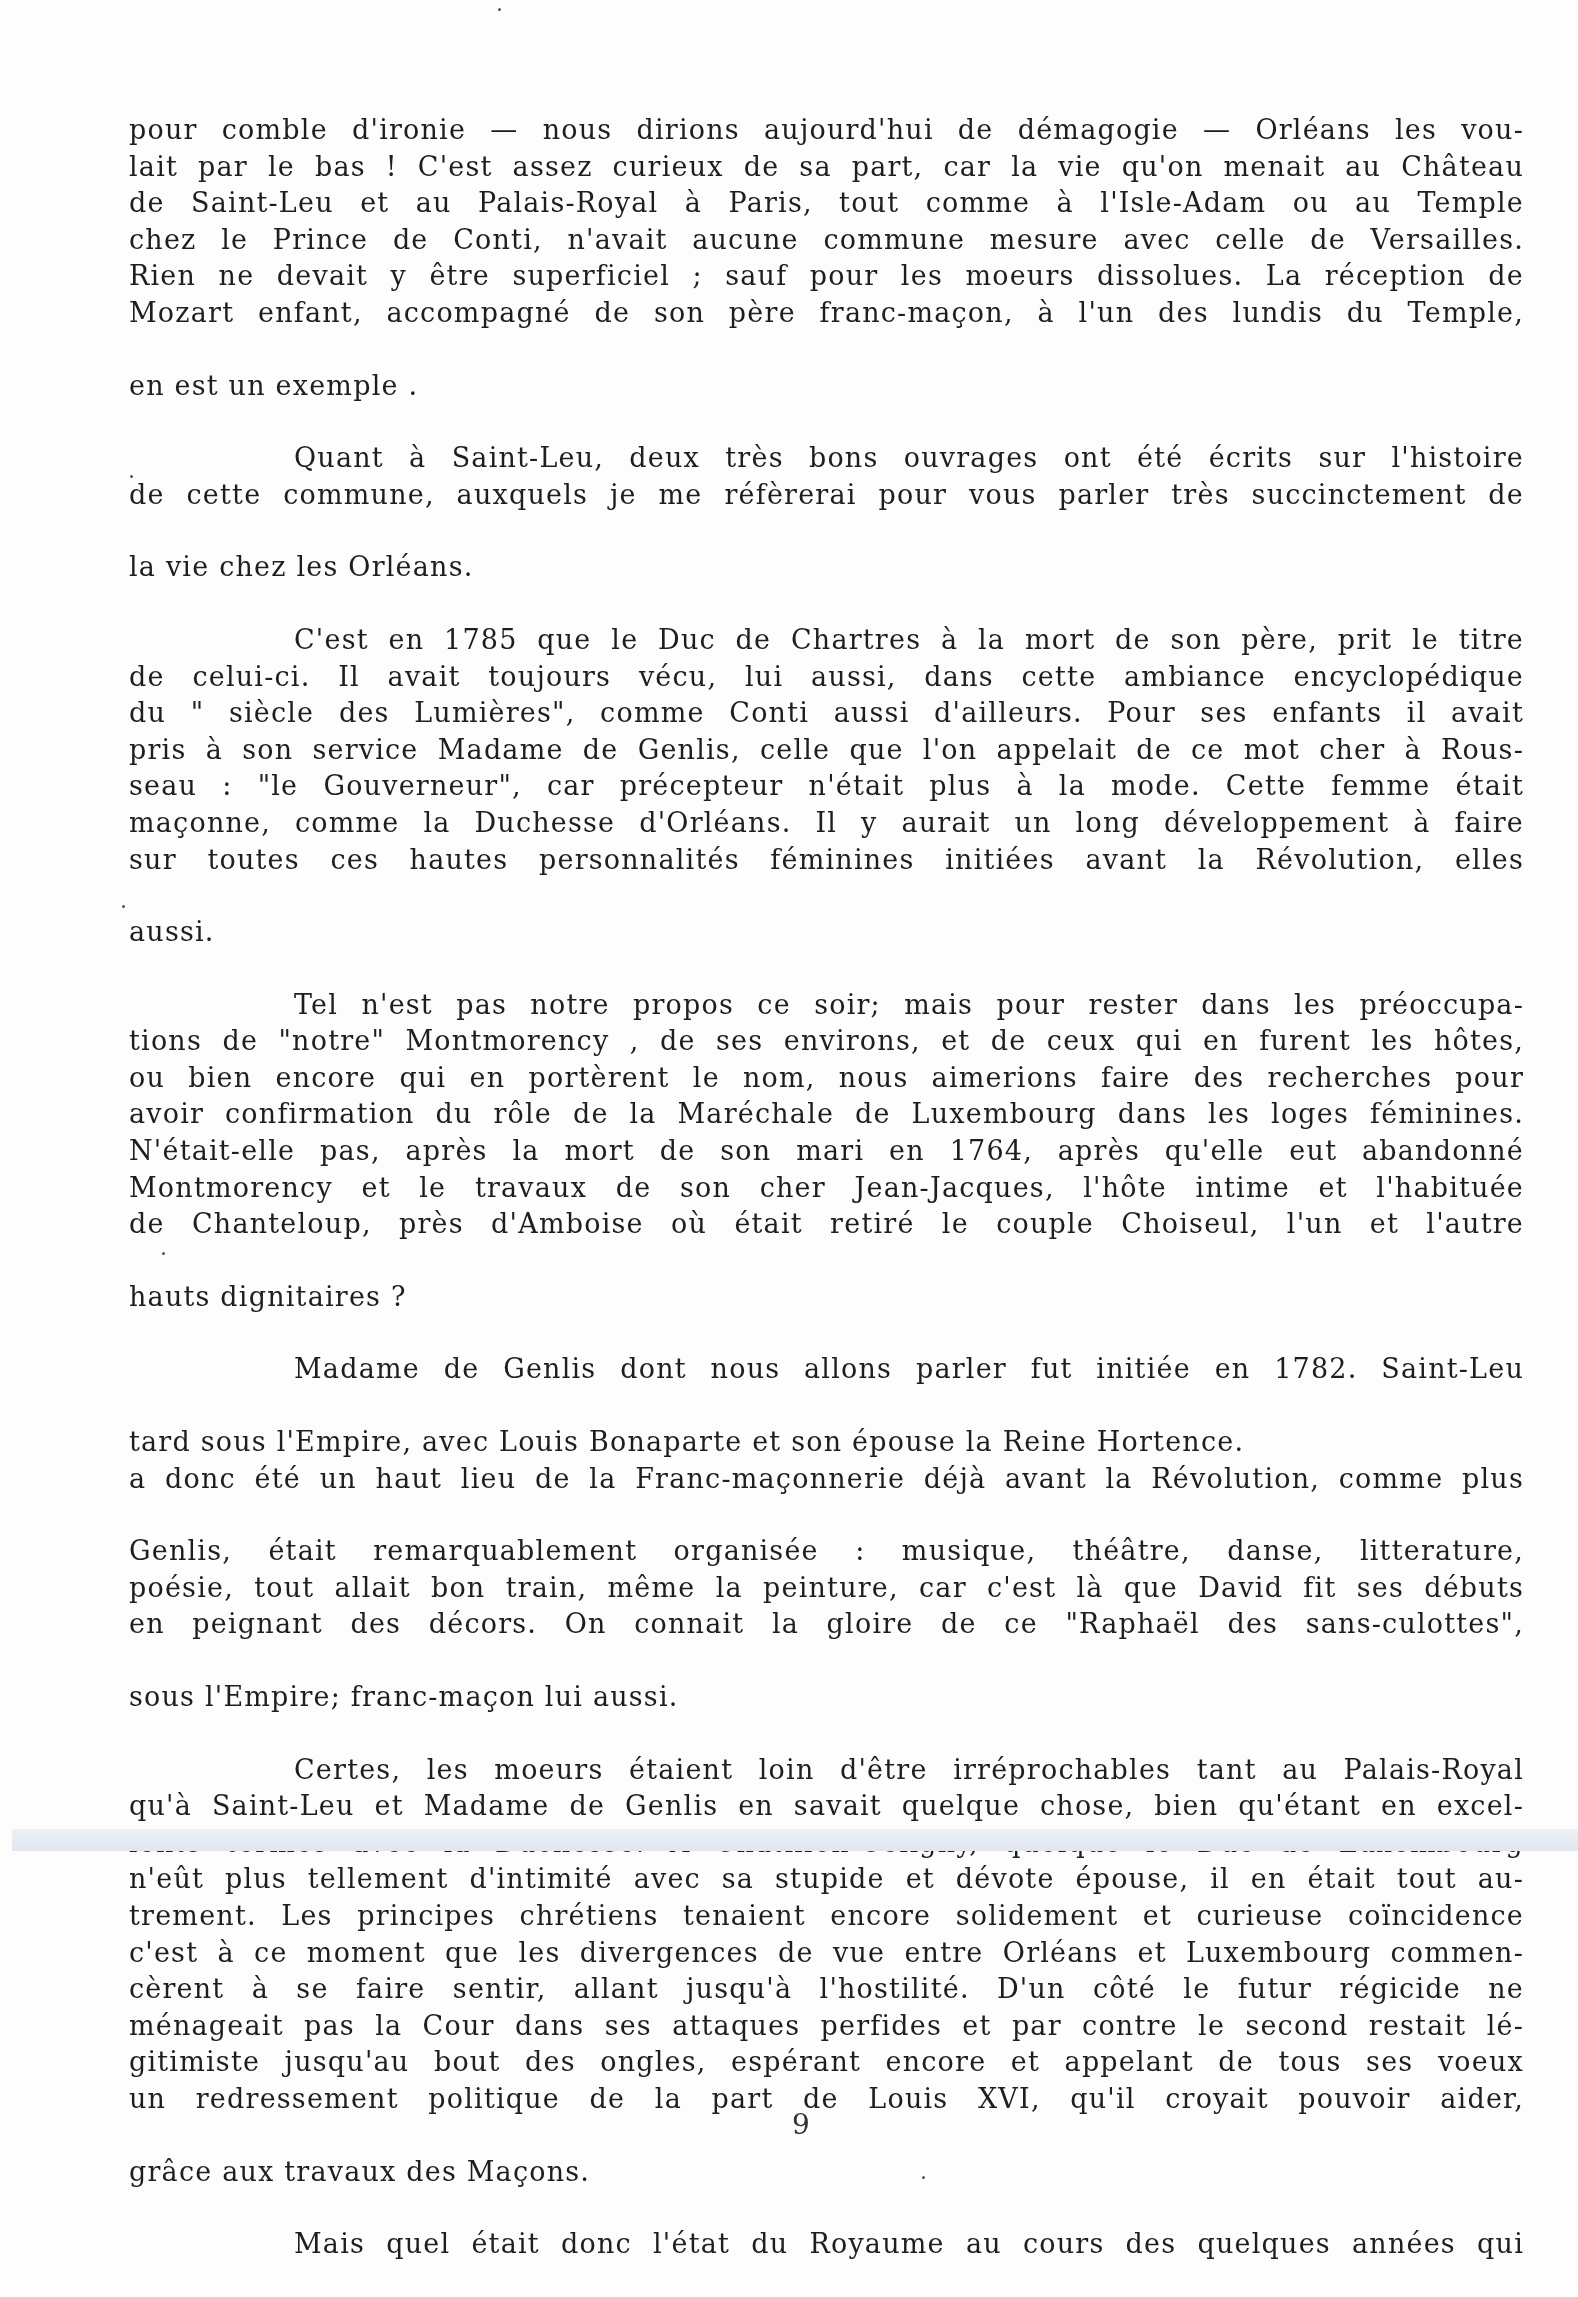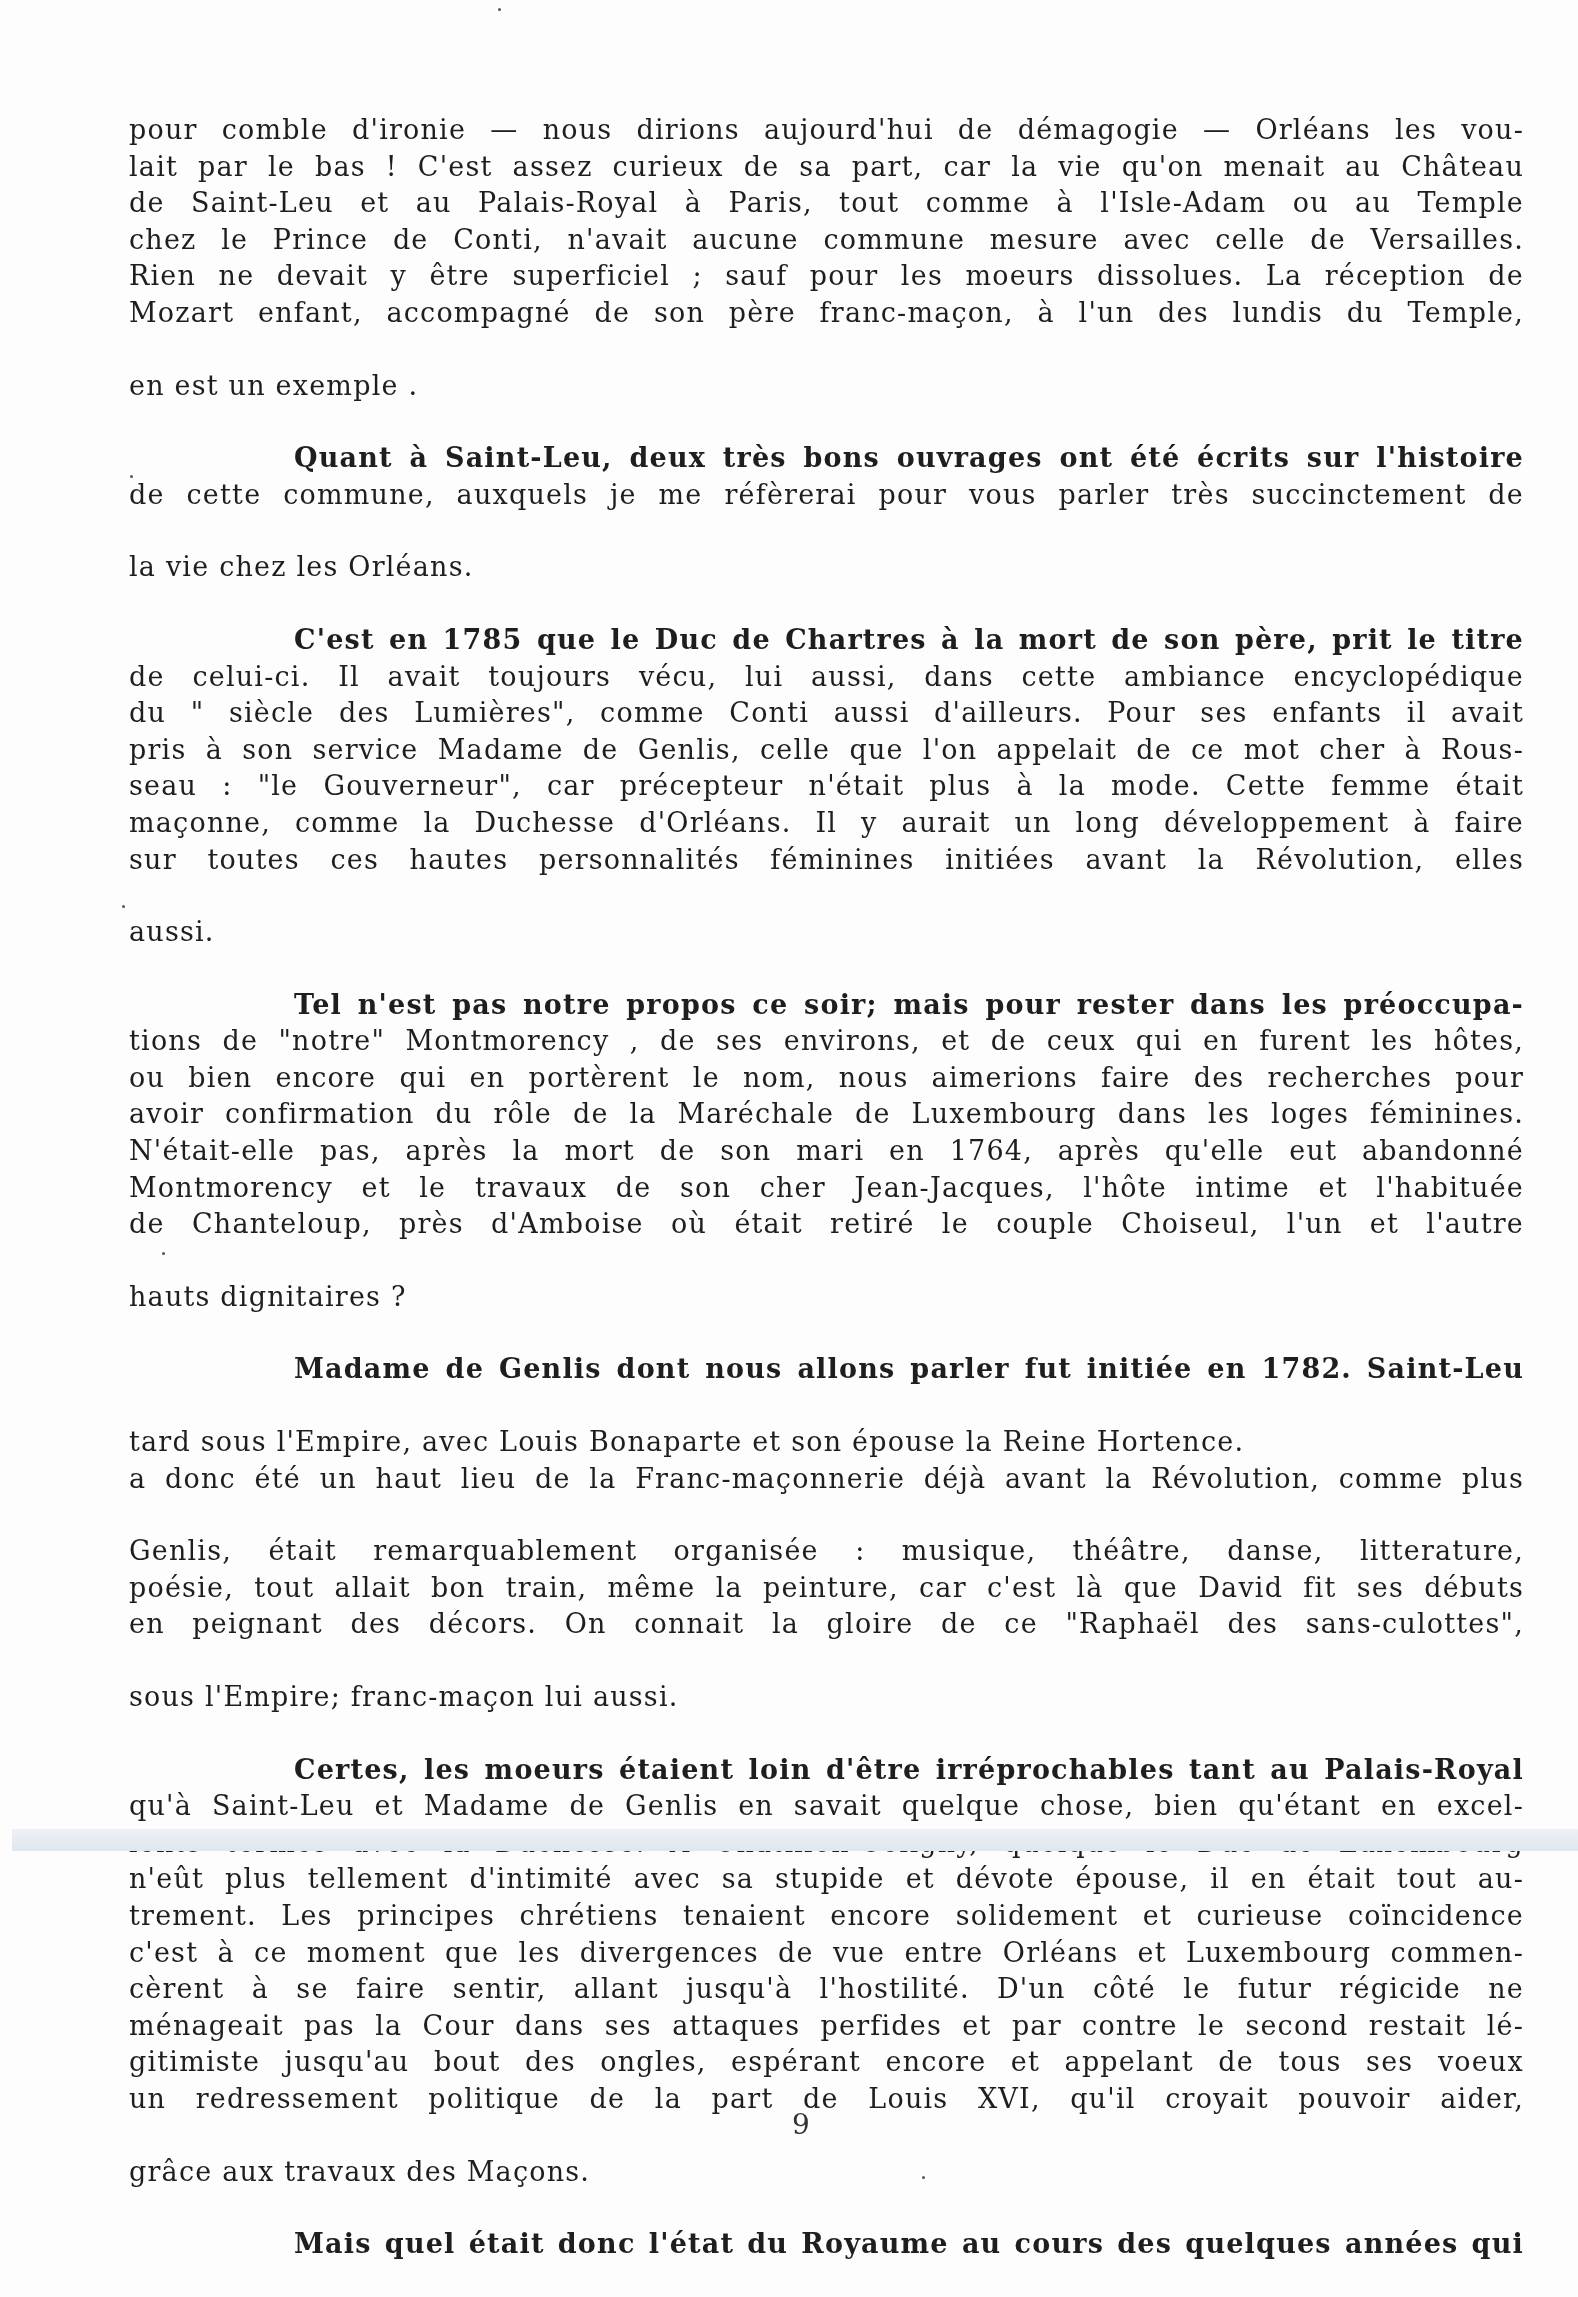--- a/index.html
+++ b/index.html
@@ -13,21 +13,21 @@
     position: absolute; left: 0; right: 0; bottom: 0; height: 22px;
     background: linear-gradient(to bottom, #eef2f6, #dfe6ee);
   }
   .text-body {
     position: absolute; left: 117px; top: 112px; width: 1395px;
     font-size: 27px; line-height: 36.6px; letter-spacing: 1.2px;
   }
   .para { margin: 0 0 36px 0; }
   .line { display: block; white-space: nowrap; text-align: justify; text-align-last: justify; }
   .line.last { text-align-last: left; margin-top: 36px; }
-  .line.indent { padding-left: 165px; font-weight: bold; }
+  .line.indent { padding-left: 165px; }
   .page-number {
     position: absolute; left: 0; width: 1578px; top: 2108px; text-align: center;
     font-size: 28px; color: #333;
   }
   .speck { position: absolute; width: 3px; height: 3px; background: #555; border-radius: 50%; }
 </style>
 </head>
 <body>
 
 <div class="page">

